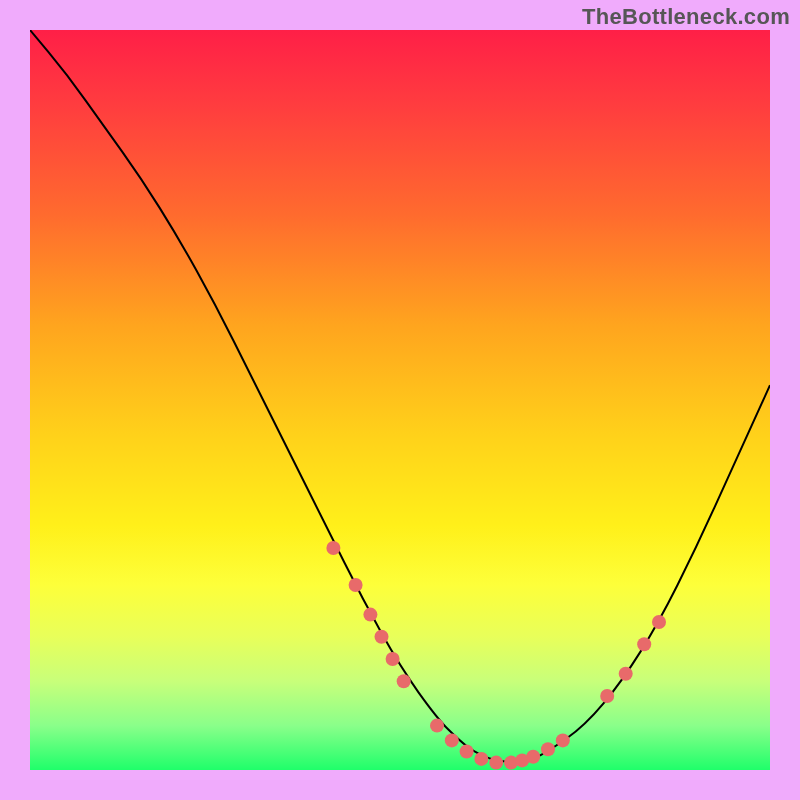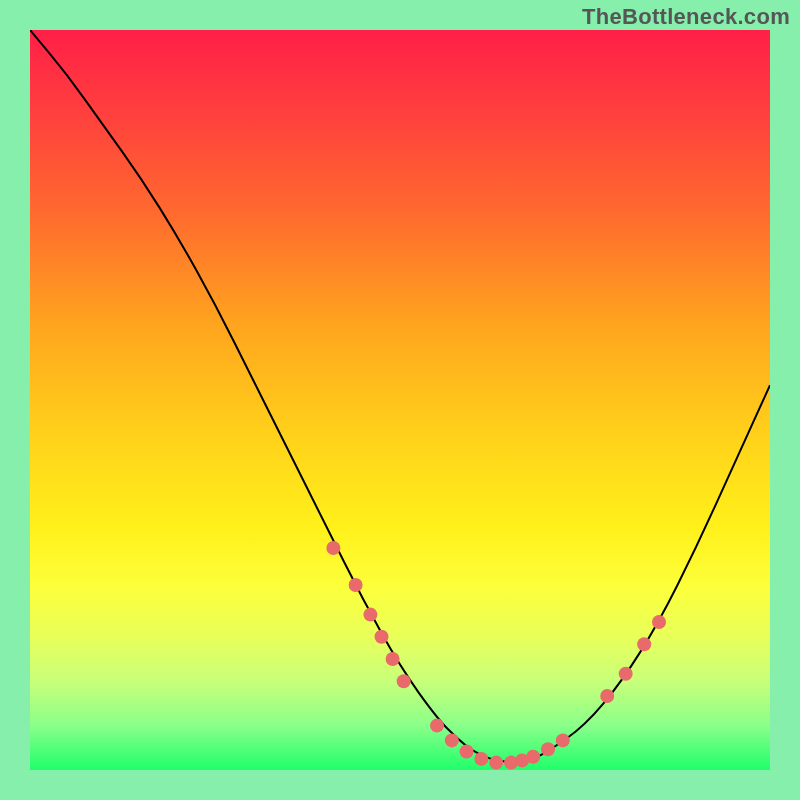--- a/index.html
+++ b/index.html
@@ -1,21 +1,21 @@
 <!DOCTYPE html>
 <html><head>
 <meta charset="utf-8">
 <style>
   * { margin: 0; padding: 0; box-sizing: border-box; }
   html, body { width: 800px; height: 800px; overflow: hidden; background: #000; }
   .container {
     position: relative;
     width: 800px;
     height: 800px;
-    background: #86efac;
+    background: #f0abfc;
   }
   .watermark {
     position: absolute;
     top: 4px;
     right: 10px;
     font-family: Arial, sans-serif;
     font-size: 22px;
     font-weight: bold;
     color: #565656;
     letter-spacing: 0.3px;

